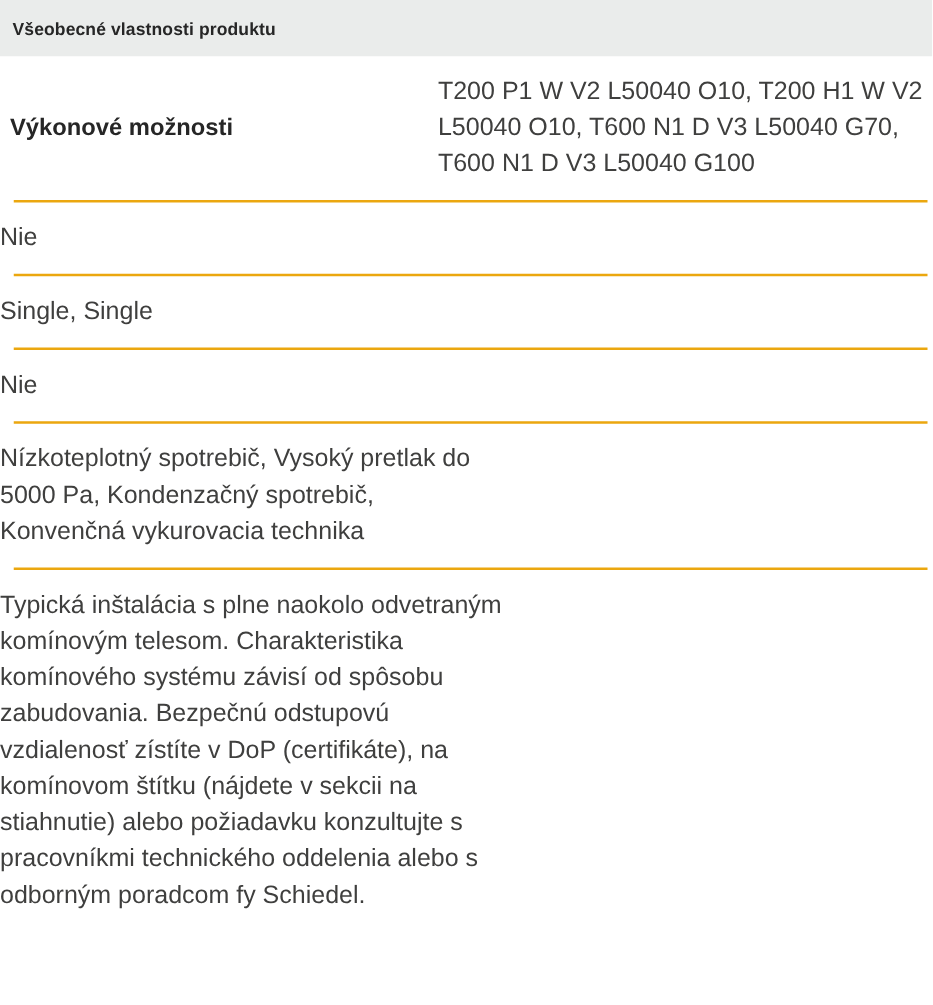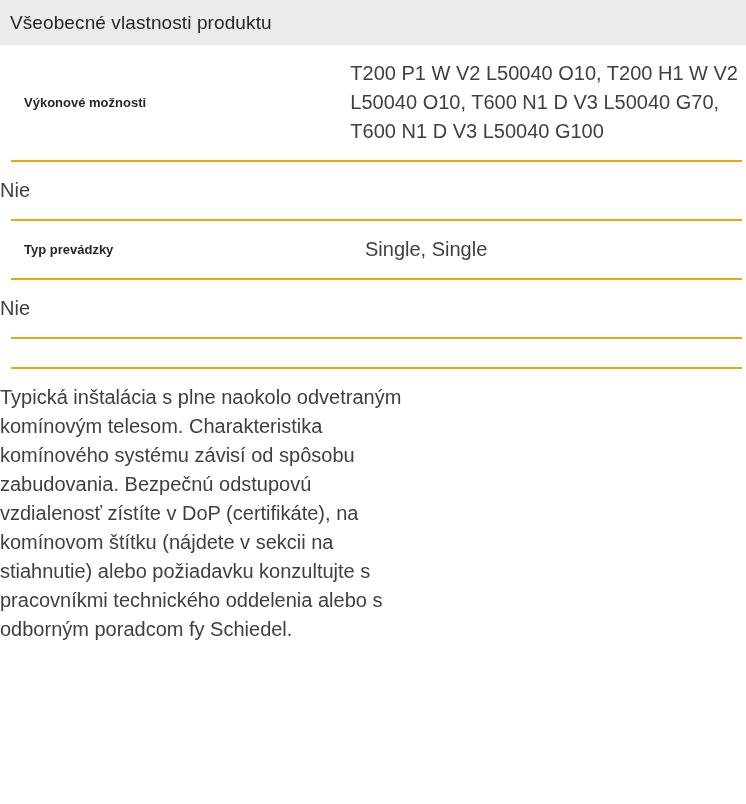--- a/index.html
+++ b/index.html
@@ -16,46 +16,46 @@
   }
   .section-header {
     height: 45px;
     background: var(--header-bg, #EAECEB);
     display: flex;
     align-items: center;
     padding: 0 10px;
     box-sizing: border-box;
   }
   .section-title {
-    font-size: 19px;
-    font-weight: normal;
+    font-size: 14px;
+    font-weight: bold;
     color: var(--label-text, #1F1F1F);
     letter-spacing: 0.1px;
   }
   .row {
     display: flex;
     position: relative;
     padding: 14px 0 16px 0;
   }
   .row:not(:last-child)::after {
     content: "";
     position: absolute;
     left: 11px;
     right: 4px;
     bottom: 0;
     height: 2px;
     background: var(--divider, #EBA70F);
   }
   .cell-label {
     width: 365px;
     box-sizing: border-box;
-    padding-left: 24px;
+    padding-left: 8px;
     display: flex;
     align-items: center;
-    font-size: 13px;
+    font-size: 19px;
     font-weight: bold;
     color: var(--label-text, #2C2C2B);
   }
   .cell-value {
     flex: 1;
     box-sizing: border-box;
     padding-right: 8px;
     display: flex;
     align-items: center;
     font-size: 20px;
@@ -78,29 +78,31 @@
 L50040 O10, T600 N1 D V3 L50040 G70,
 T600 N1 D V3 L50040 G100</div>
   </div>
 
 
   <div class="row">
     <div class="cell-value">Nie</div>
   </div>
 
   <div class="row">
-    <div class="cell-label">Typ prevádzky</div>
     <div class="cell-value">Single, Single</div>
   </div>
 
   <div class="row">
     <div class="cell-value">Nie</div>
   </div>
 
   <div class="row">
+    <div class="cell-value">Nízkoteplotný spotrebič, Vysoký pretlak do
+5000 Pa, Kondenzačný spotrebič,
+Konvenčná vykurovacia technika</div>
   </div>
 
   <div class="row">
     <div class="cell-value">Typická inštalácia s plne naokolo odvetraným
 komínovým telesom. Charakteristika
 komínového systému závisí od spôsobu
 zabudovania. Bezpečnú odstupovú
 vzdialenosť zístíte v DoP (certifikáte), na
 komínovom štítku (nájdete v sekcii na
 stiahnutie) alebo požiadavku konzultujte s

